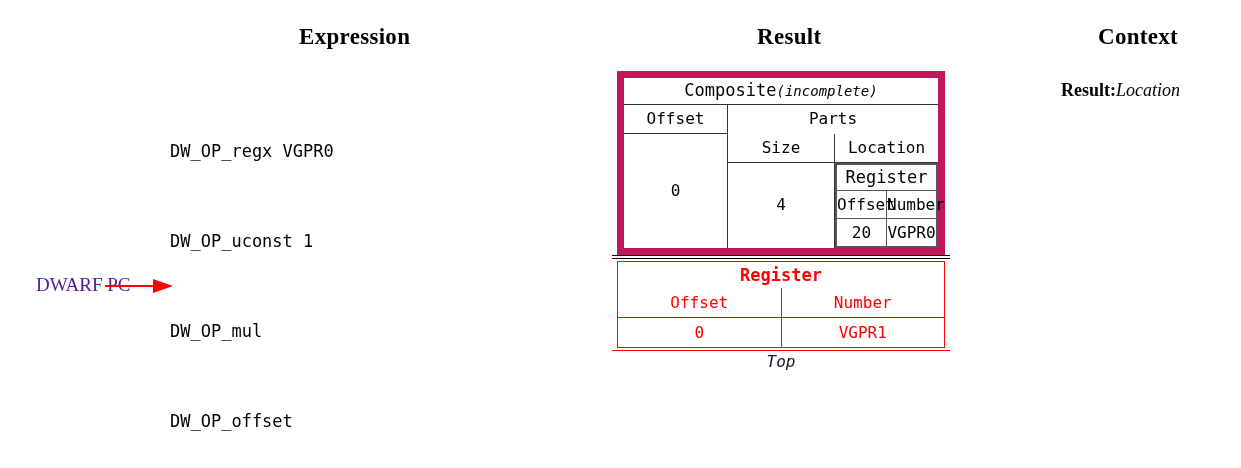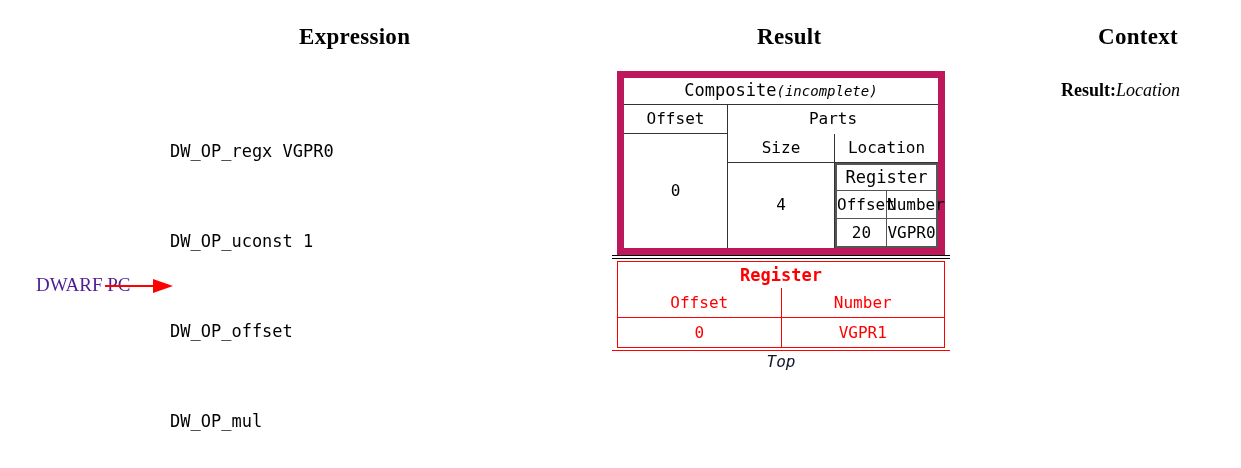--- a/index.html
+++ b/index.html
@@ -236,22 +236,22 @@
 </head>
 <body>
 
 <div id="heading-expression" class="col-heading">Expression</div>
 <div id="heading-stack" class="col-heading">Result</div>
 <div id="heading-context" class="col-heading">Context</div>
 
 <div id="expression-list">
   <div class="expr-line">DW_OP_regx VGPR0</div>
   <div class="expr-line">DW_OP_uconst 1</div>
+  <div class="expr-line">DW_OP_mul</div>
   <div class="expr-line">DW_OP_offset</div>
-  <div class="expr-line">DW_OP_mul</div>
   
   
   
   
   
   
   
 </div>
 
 <div id="dwarf-pc-pointer">

